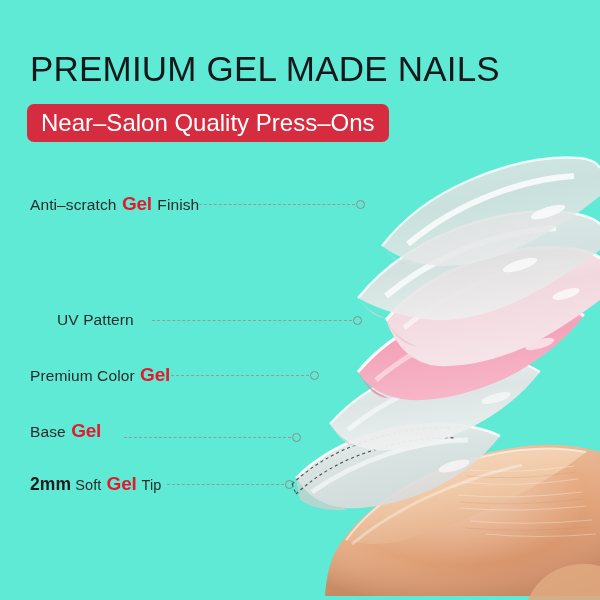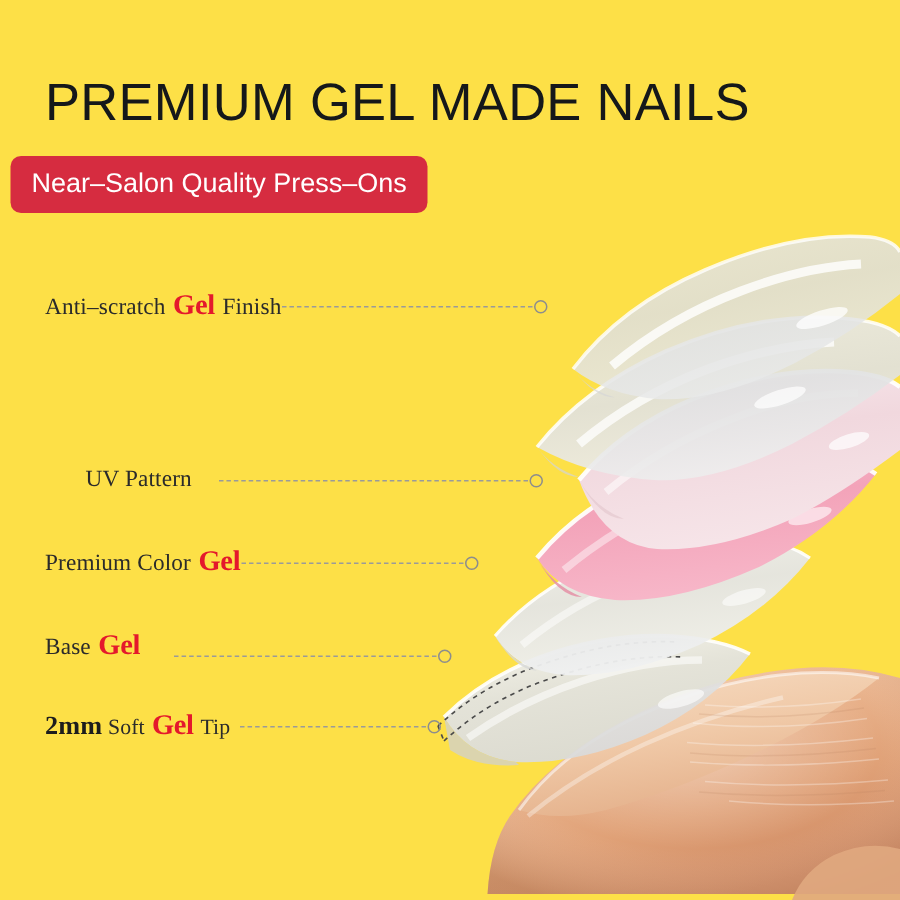--- a/index.html
+++ b/index.html
@@ -2,47 +2,47 @@
 <html><head>
 <meta charset="utf-8">
 <style>
   html,body{margin:0;padding:0;}
   body{
     width:600px;height:600px;overflow:hidden;
     background:#eaeaea;
     font-family:"Liberation Sans",sans-serif;
     -webkit-font-smoothing:antialiased;
   }
-  #root{position:relative;width:600px;height:600px;background:#fde047;overflow:hidden;}
+  #root{position:relative;width:600px;height:600px;background:#5eead4;overflow:hidden;}
 
   
   .title{
     position:absolute;left:30px;top:49px;
     font-size:35px;line-height:40px;
     letter-spacing:.2px;
     font-weight:500;
     color:#15181a;
     white-space:nowrap;
   }
   .badge{
-    position:absolute;left:7px;top:104px;
+    position:absolute;left:27px;top:104px;
     background:#d62c40;
     border-radius:7px;
     padding:7px 14px 8px 14px;
     color:#fff;
-    font-size:18px;line-height:23px;
+    font-size:24px;line-height:23px;
     font-weight:400;
     white-space:nowrap;
   }
 
   
   .art{position:absolute;left:0;top:0;width:600px;height:600px;}
 
   
-  .rows{position:absolute;left:0;top:0;width:496px;height:600px;font-family:Liberation Serif, serif;}
+  .rows{position:absolute;left:0;top:0;width:496px;height:600px;}
   .row{
     position:absolute;
     height:24px;
     display:flex;align-items:center;
     white-space:nowrap;
   }
   .label{
     font-size:15.5px;
     color:#2b2b2b;
     font-weight:400;

